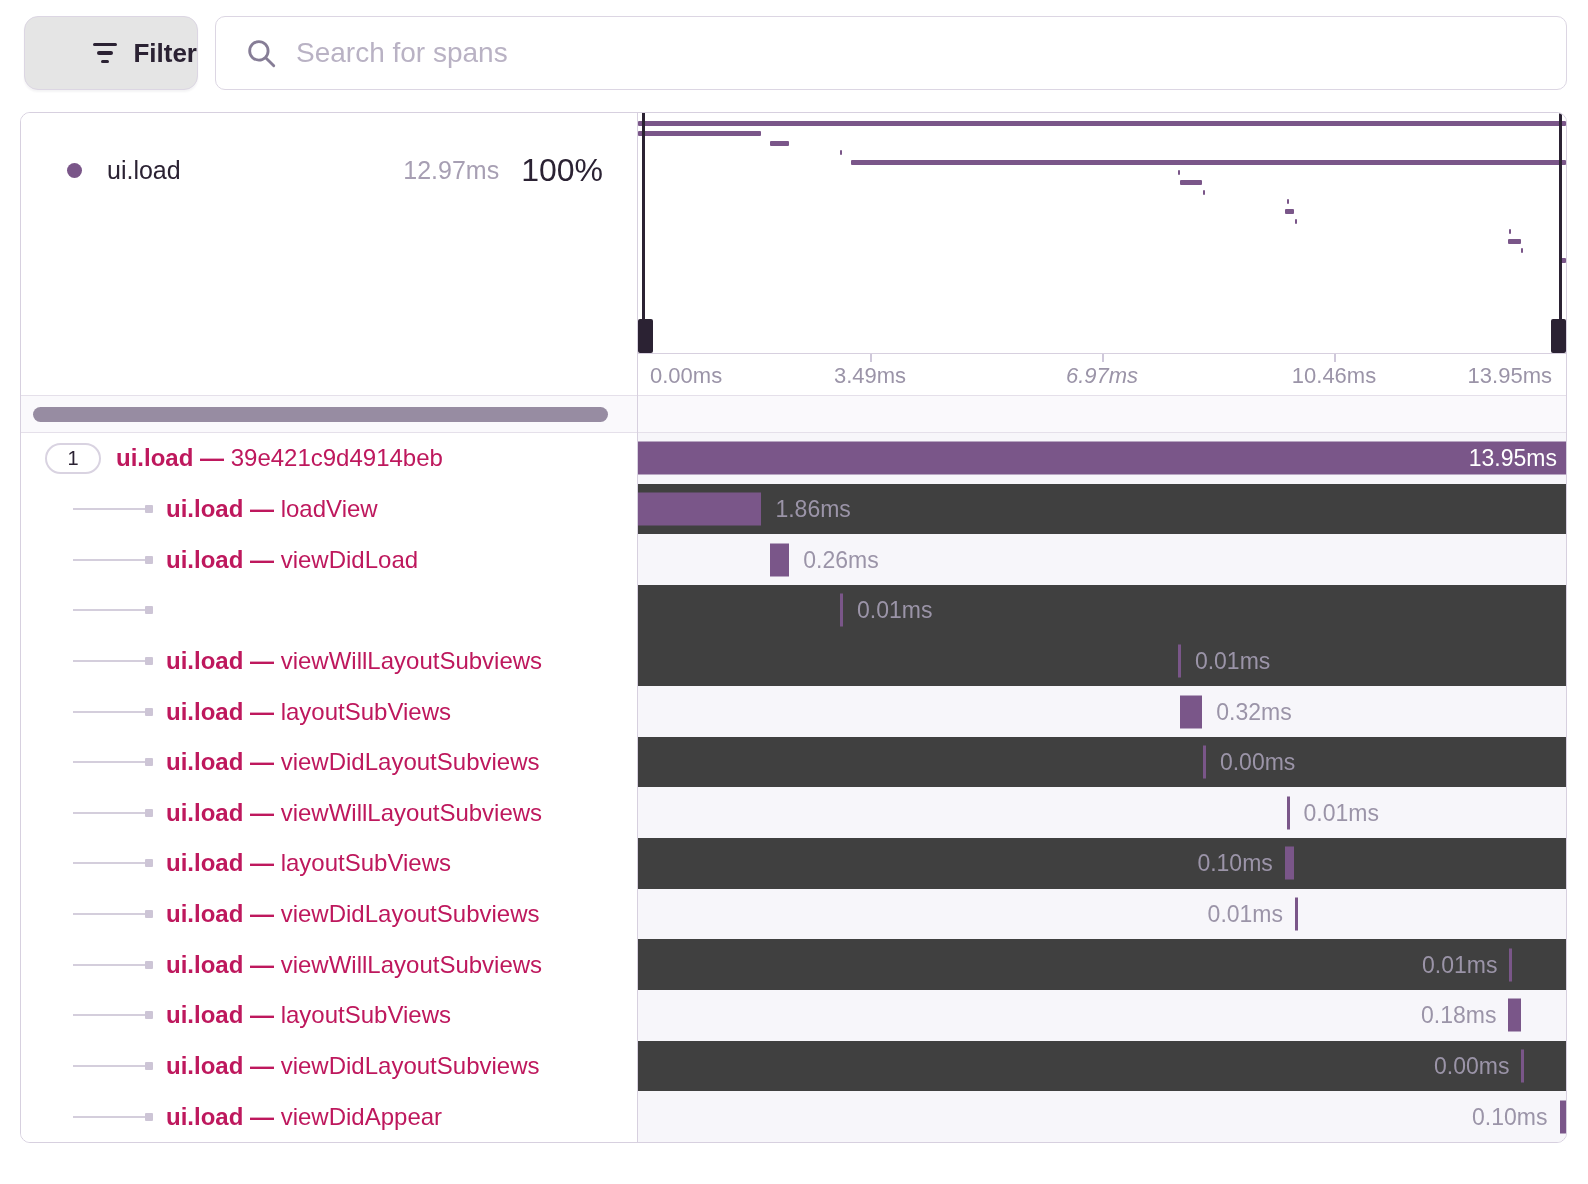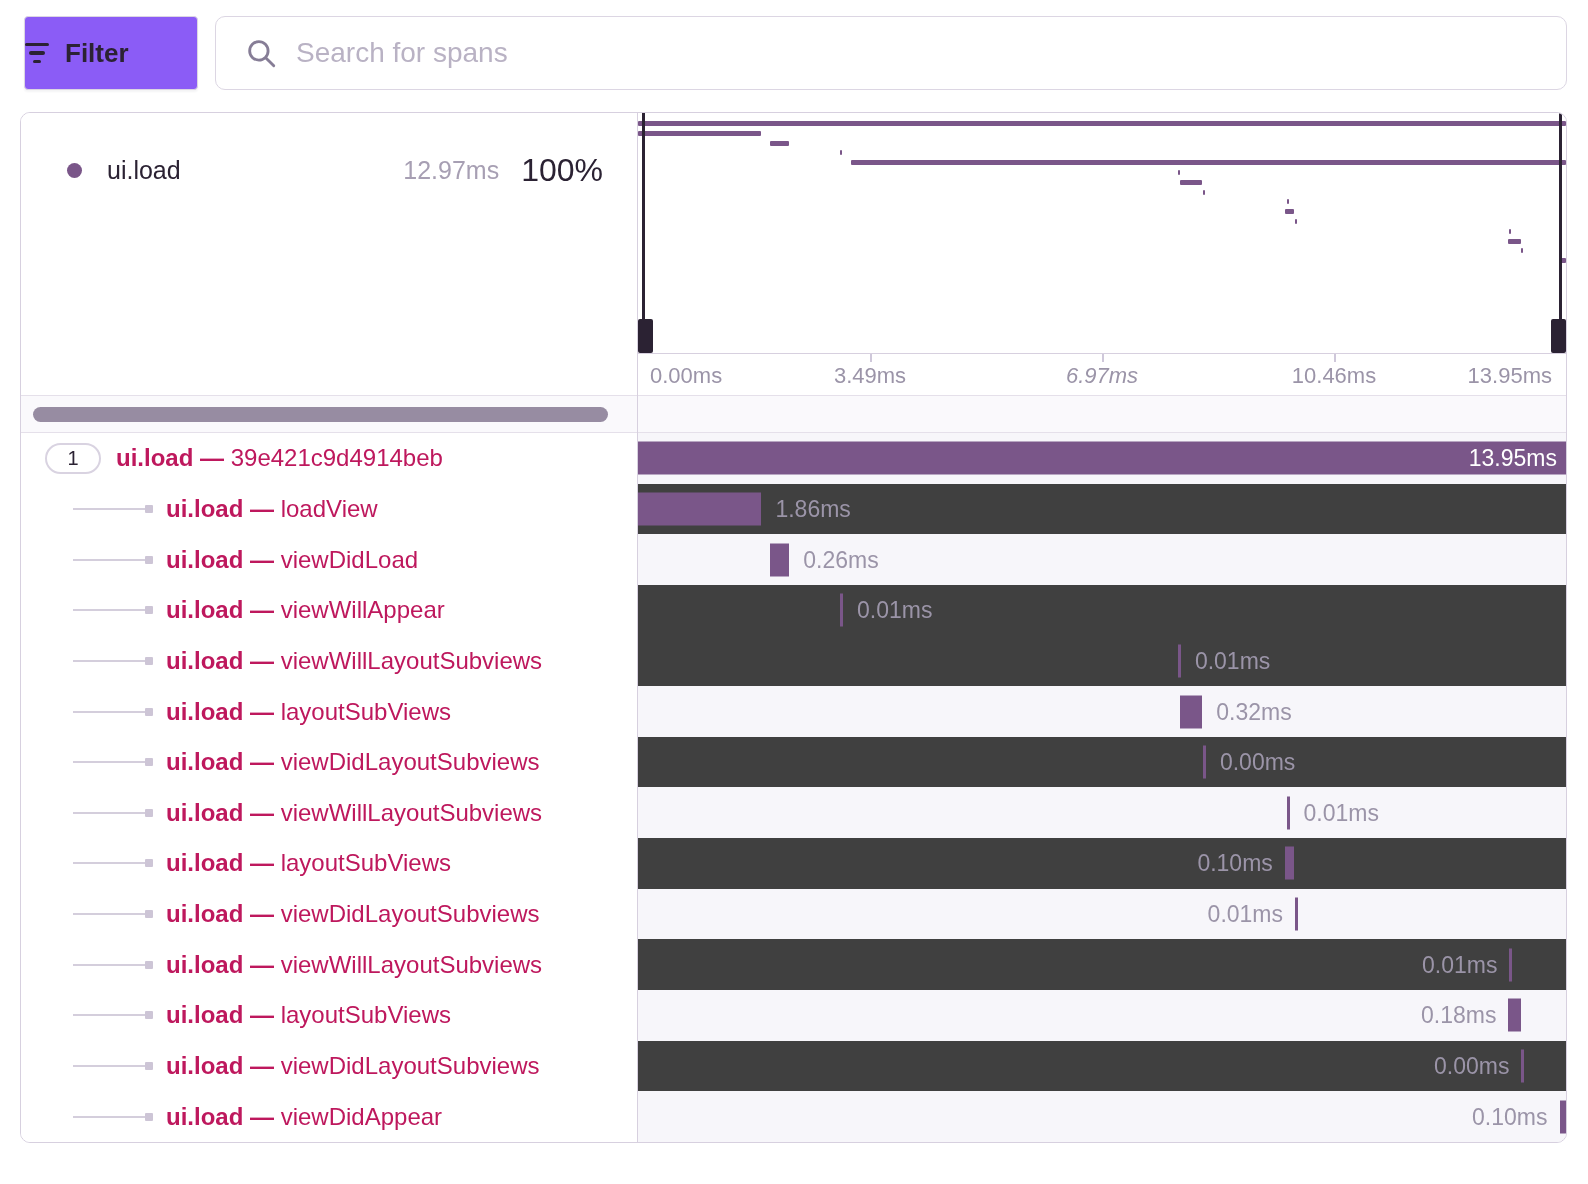--- a/index.html
+++ b/index.html
@@ -3,22 +3,22 @@
 <meta charset="utf-8">
 <style>
   * { margin:0; padding:0; box-sizing:border-box; }
   html,body { background:#fff; }
   body { font-family:"Liberation Sans", sans-serif; color:#2b2233; }
   .screen { position:relative; width:1588px; height:1184px; background:#fff; overflow:hidden; }
 
   
   .filter-btn {
     position:absolute; left:24px; top:16px; width:174px; height:74px;
-    border:1px solid #dcd6e3; border-radius:4px; background:#8b5cf6;
-    display:flex; align-items:center; justify-content:flex-start; gap:16px;
+    border:1px solid #dcd6e3; border-radius:14px; background:#e5e5e5;
+    display:flex; align-items:center; justify-content:flex-end; gap:16px;
     box-shadow:0 2px 2px rgba(43,34,51,0.05); cursor:pointer;
   }
   .filter-icon { display:flex; flex-direction:column; align-items:center; gap:5px; }
   .filter-icon i { display:block; height:3.5px; border-radius:2px; background:#2b2233; }
   .filter-icon i:nth-child(1){ width:24px; }
   .filter-icon i:nth-child(2){ width:16px; }
   .filter-icon i:nth-child(3){ width:8px; }
   .filter-label { font-size:26px; font-weight:700; color:#2b2233; }
 
   .search-box {
@@ -200,21 +200,20 @@
           </div>
           <div class="row-right alt">
             <div class="span-bar" style="left: 14.2%; background: rgb(122, 86, 137); width: max(2.1%, 6px);"></div>
             <span class="dur-label" style="left: calc(16.3% + 14px);">0.26ms</span>
           </div>
         </div>
         <div class="trace-row">
           <div class="row-left">
             <span class="connector-h"></span>
             <span class="connector-dot"></span>
-            <span class="tree-label child-label"><span class="op">ui.load</span><span class="sep"> — </span><span class="name">viewWillAppear</span></span>
           </div>
           <div class="row-right">
             <div class="span-tick" style="left: 21.8%; background: rgb(122, 86, 137);"></div>
             <span class="dur-label" style="left: calc(22.1% + 14px);">0.01ms</span>
           </div>
         </div>
         <div class="trace-row">
           <div class="row-left">
             <span class="connector-h"></span>
             <span class="connector-dot"></span>

